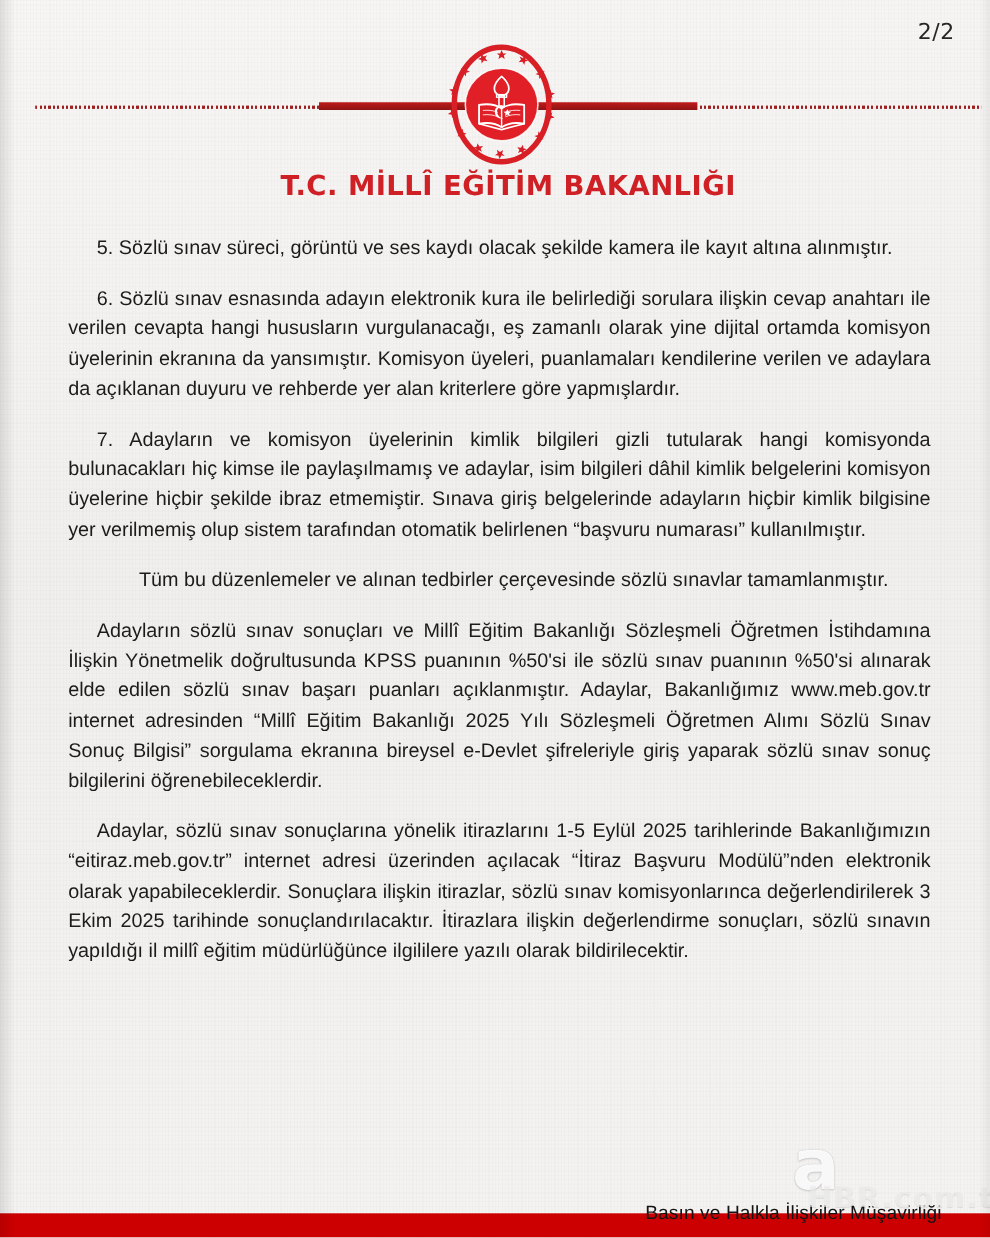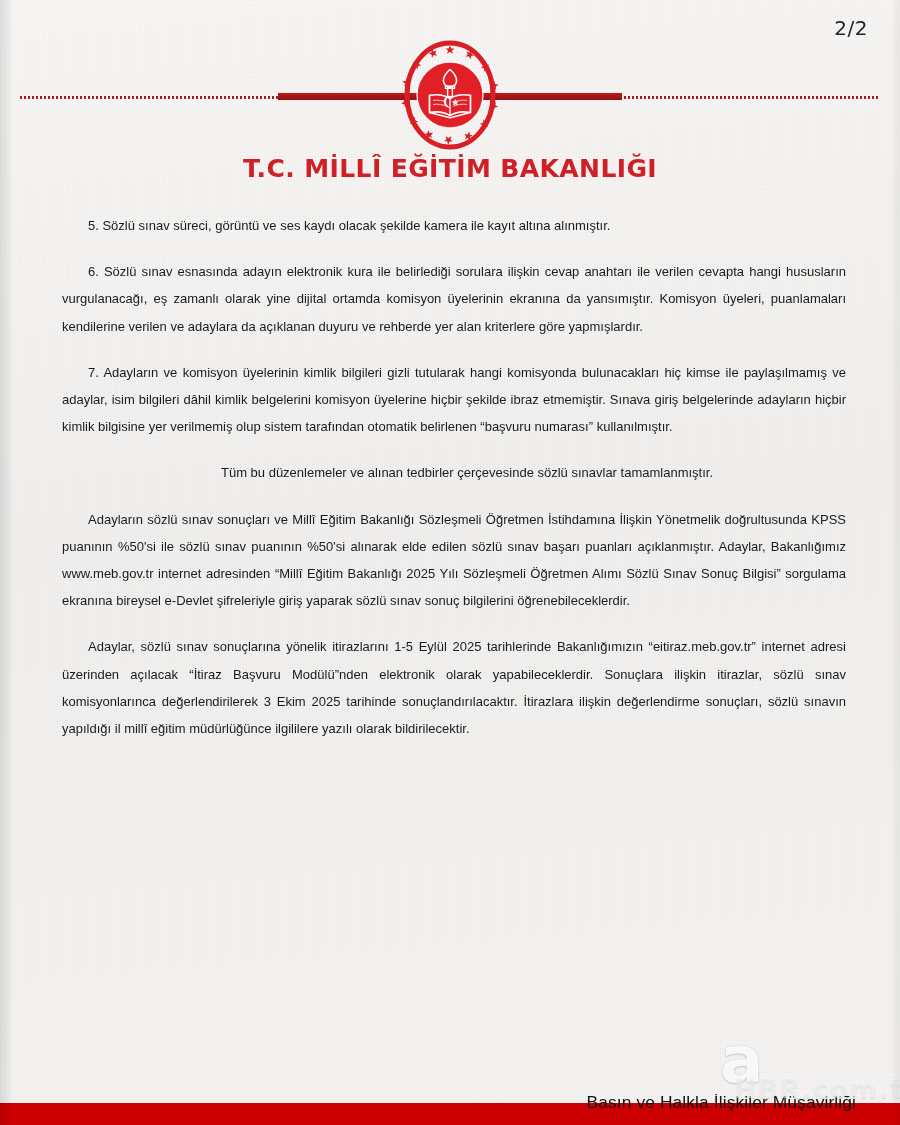--- a/index.html
+++ b/index.html
@@ -64,20 +64,21 @@
     font-size: 20px;
     color: #262626;
     letter-spacing: 0.5px;
     z-index: 5;
   }
 
   
   .header {
     position: relative;
     height: 200px;
+    margin-left: 12px;
   }
 
   .rule-wrap {
     position: absolute;
     top: 92px;
     left: 0;
     width: 900px;
     height: 10px;
   }
   .rule {
@@ -141,21 +142,21 @@
     position: absolute;
     top: 212px;
     left: 62px;
     width: 796px;
     z-index: 4;
   }
 
   .para {
     margin: 0 12px 19px 0;
     font-family: "Liberation Sans", sans-serif;
-    font-size: 13px;
+    font-size: 18px;
     line-height: 27.2px;
     color: #1b1b1b;
     text-align: justify;
     text-indent: 26px;
     -webkit-hyphens: none;
     hyphens: none;
   }
   .para.no-justify {
     text-align: center;
   }

